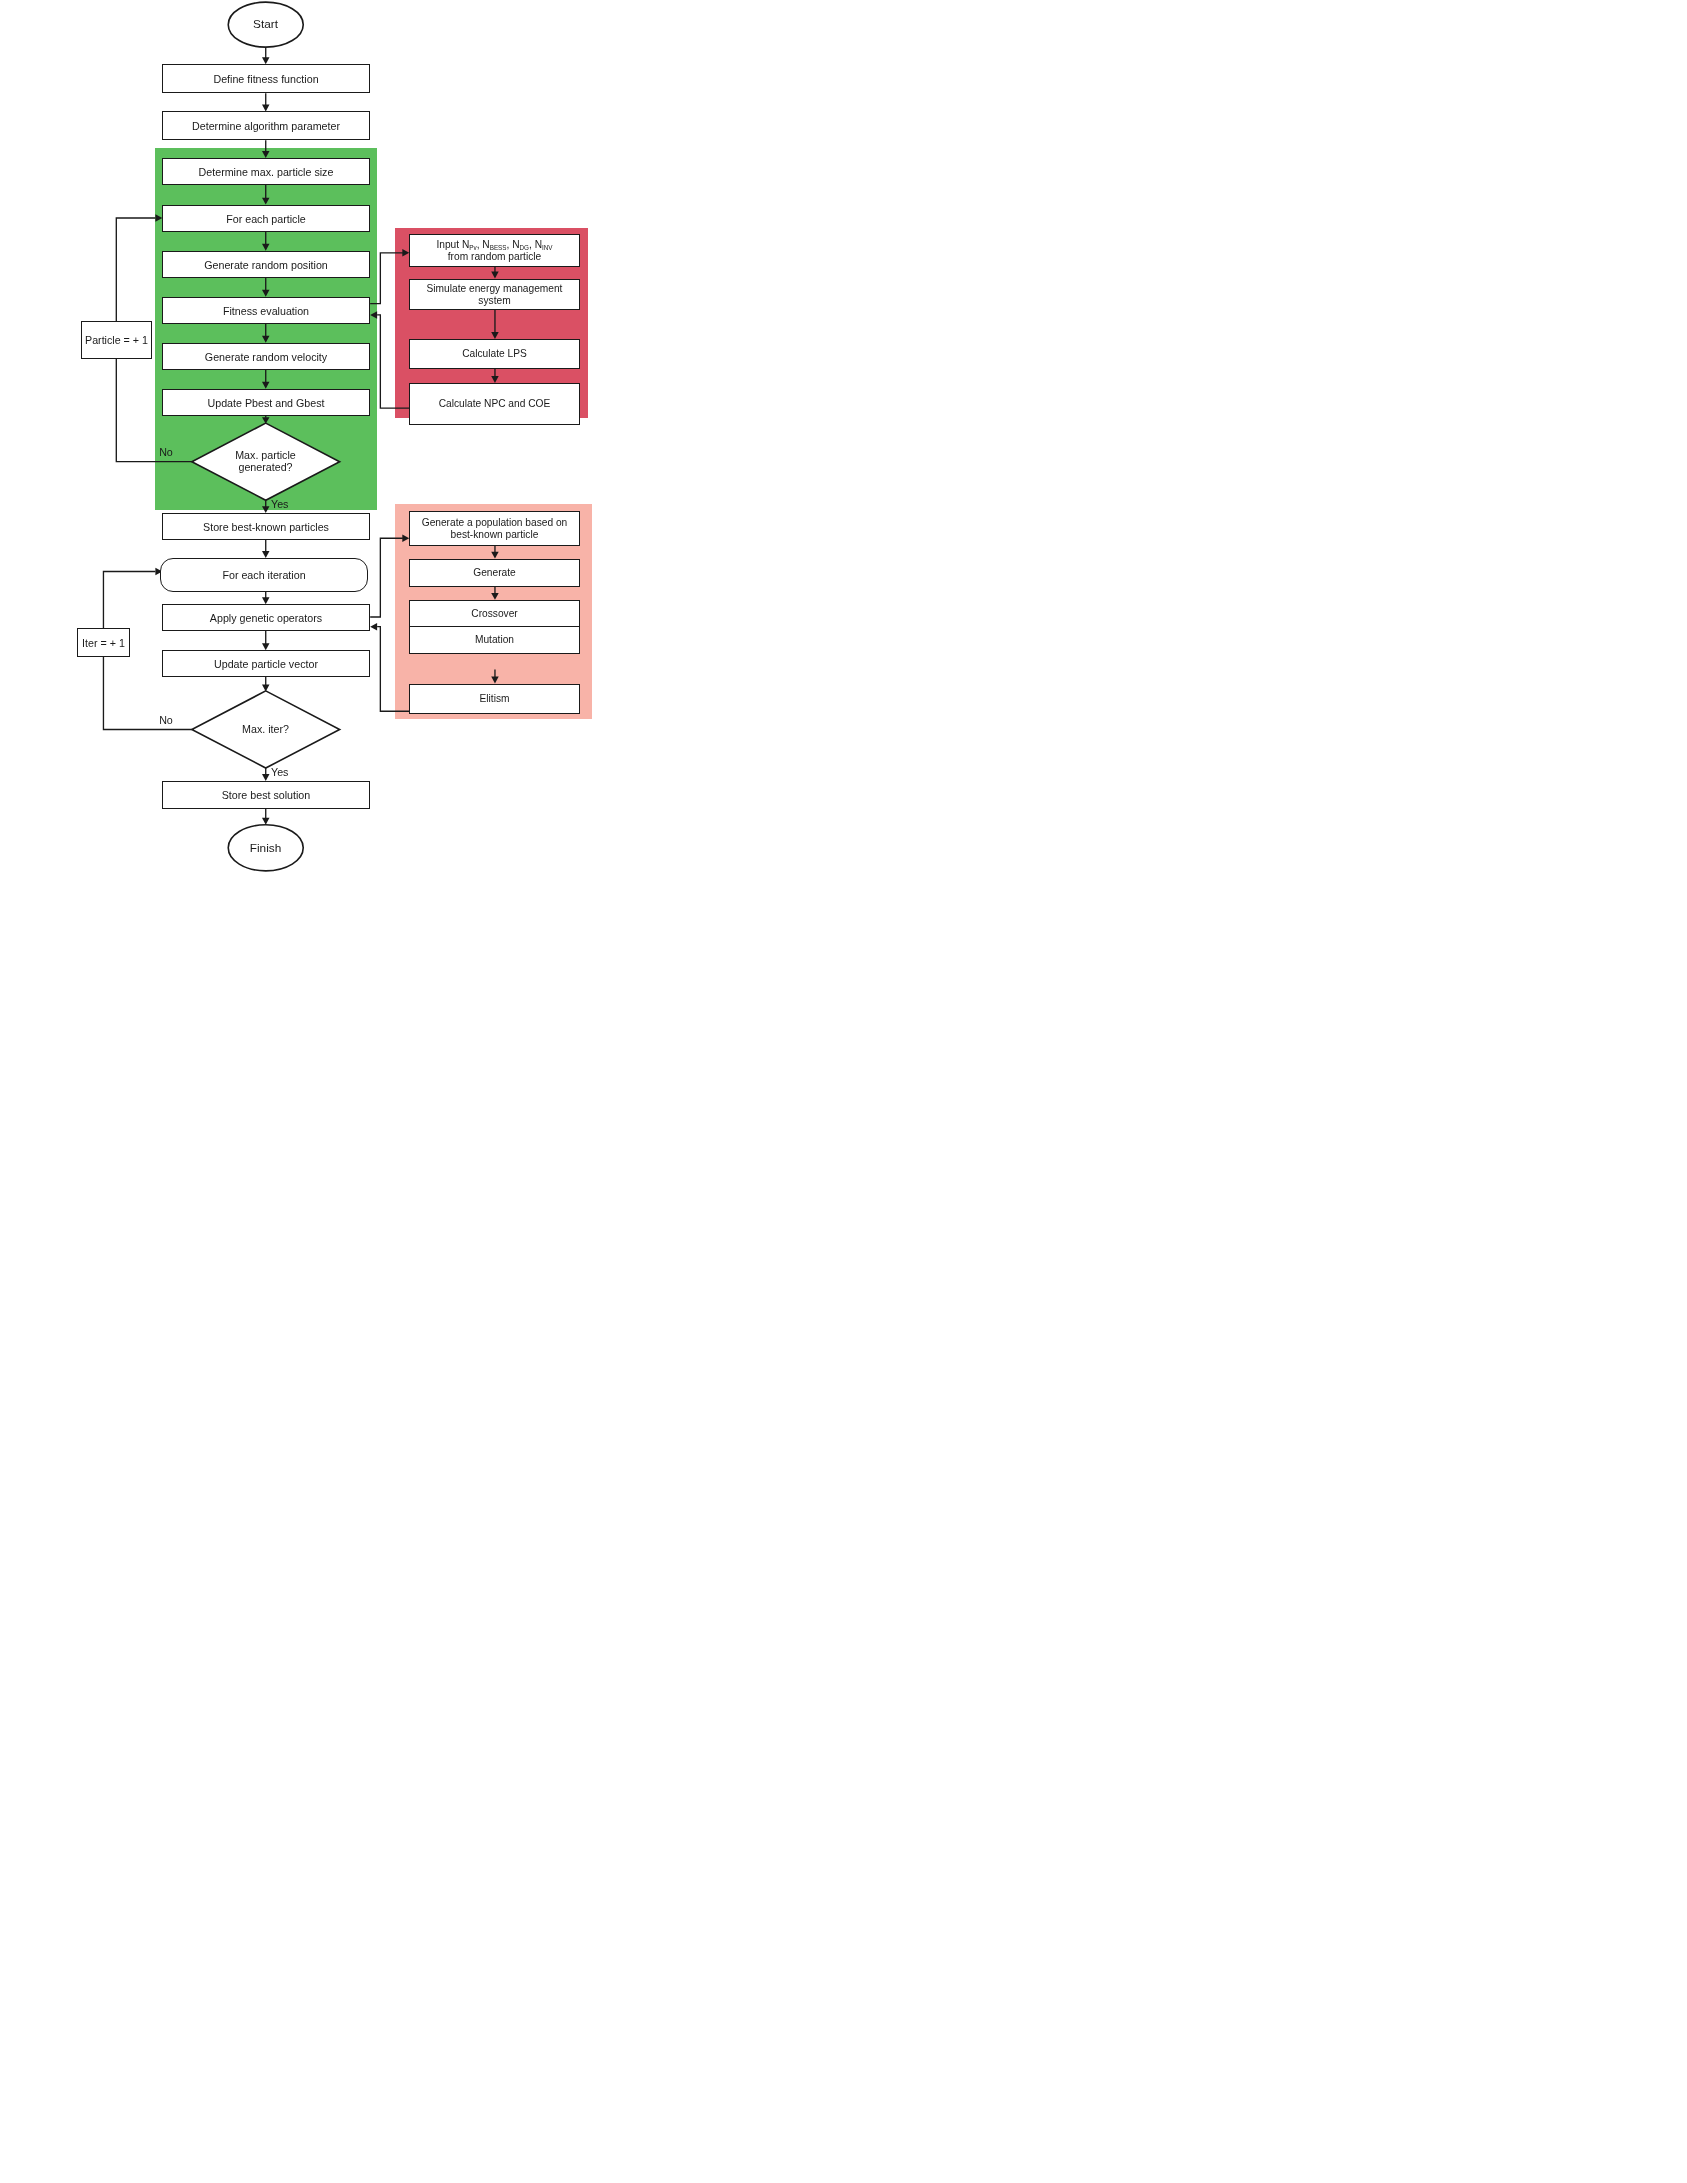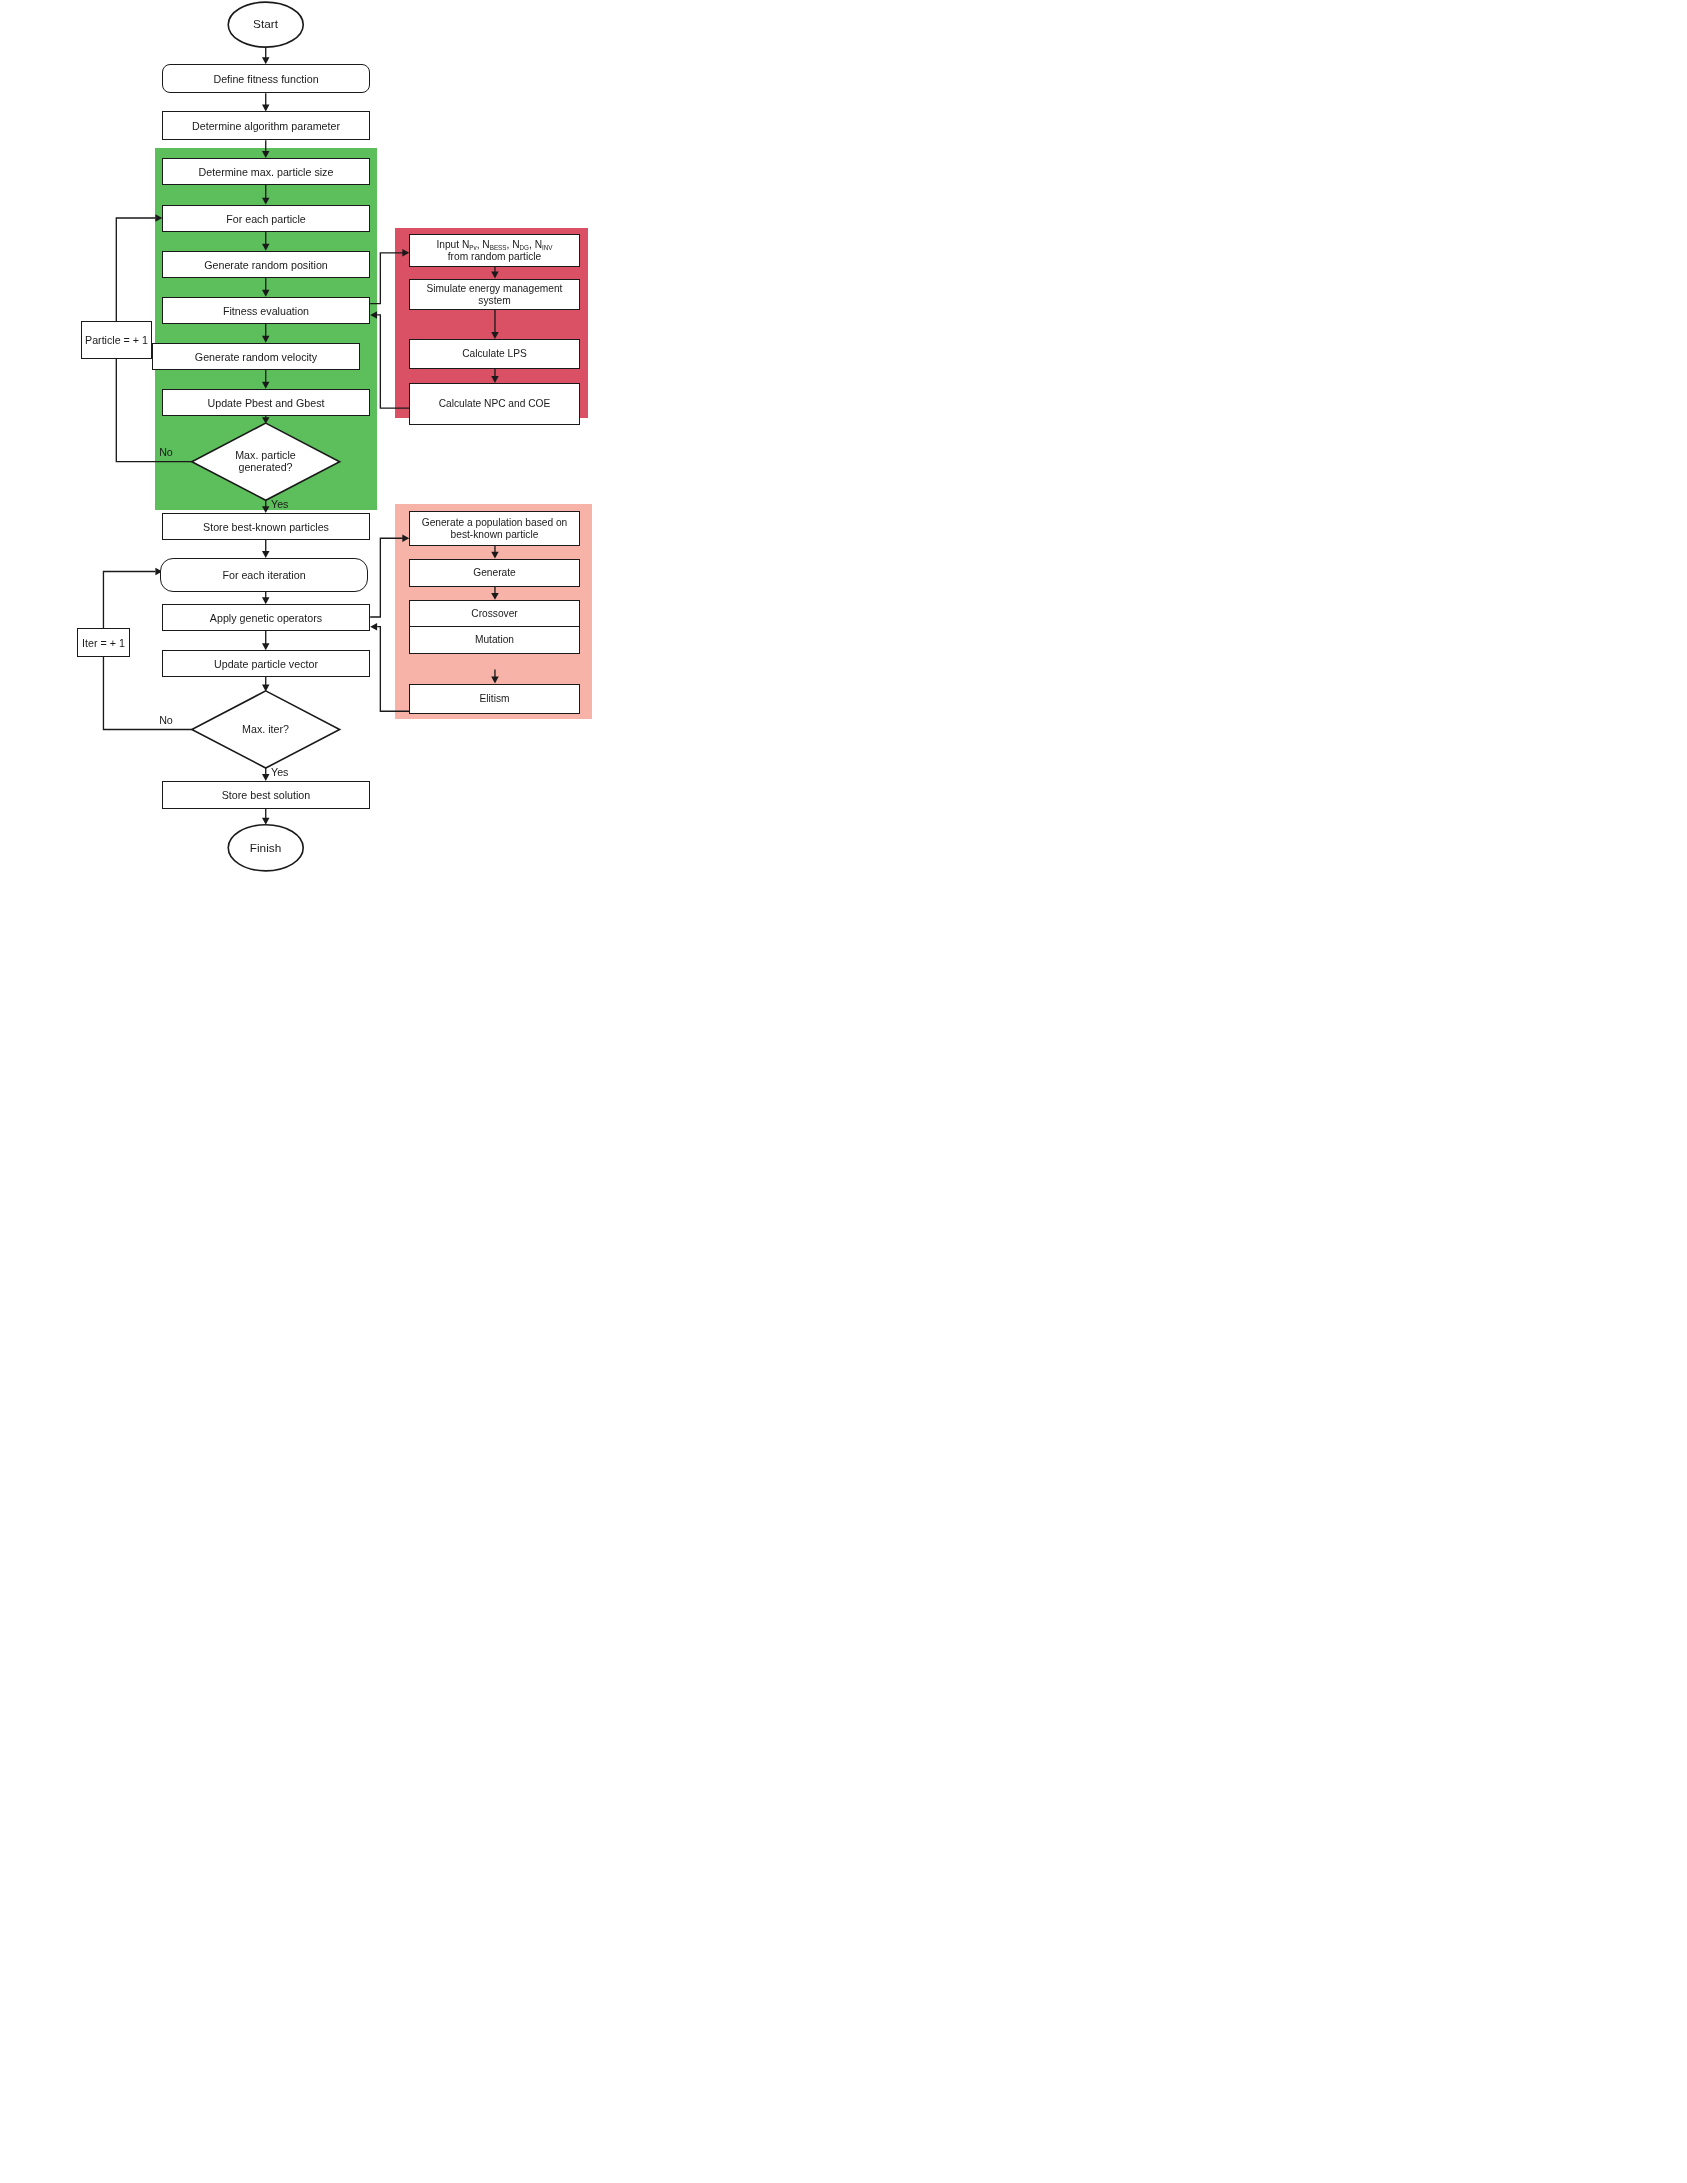--- a/index.html
+++ b/index.html
@@ -111,27 +111,27 @@
       <ellipse cx="496" cy="46" rx="70" ry="42"></ellipse>
       <polygon points="496,790 634,862 496,934 358,862"></polygon>
       <polygon points="496,1290 634,1362 496,1434 358,1362"></polygon>
       <ellipse cx="496" cy="1583" rx="70" ry="43"></ellipse>
     </g>
   </svg>
 
   <div class="lbl" style="left:228px;top:8.6px;width:75px;height:32px;font-size:11.8px;">Start</div>
   <div class="lbl" style="left:228px;top:832px;width:75px;height:32px;font-size:11.8px;">Finish</div>
 
-  <div class="node" style="left:162px;top:64px;width:208px;height:29px;border-radius:8px;">Define fitness function</div>
+  <div class="node" style="left:162px;top:64px;width:208px;height:29px;">Define fitness function</div>
   <div class="node" style="left:162px;top:111px;width:208px;height:29px;">Determine algorithm parameter</div>
   <div class="node" style="left:162px;top:158px;width:208px;height:27px;">Determine max. particle size</div>
   <div class="node" style="left:162px;top:205px;width:208px;height:27px;">For each particle</div>
   <div class="node" style="left:162px;top:251px;width:208px;height:27px;">Generate random position</div>
   <div class="node" style="left:162px;top:297px;width:208px;height:27px;">Fitness evaluation</div>
-  <div class="node" style="left:152px;top:343px;width:208px;height:27px;">Generate random velocity</div>
+  <div class="node" style="left:162px;top:343px;width:208px;height:27px;">Generate random velocity</div>
   <div class="node" style="left:162px;top:389px;width:208px;height:27px;">Update Pbest and Gbest</div>
   <div class="node" style="left:162px;top:513px;width:208px;height:27px;">Store best-known particles</div>
   <div class="node" style="left:160px;top:558px;width:208px;height:34px;border-radius:13px;">For each iteration</div>
   <div class="node" style="left:162px;top:604px;width:208px;height:27px;">Apply genetic operators</div>
   <div class="node" style="left:162px;top:650px;width:208px;height:27px;">Update particle vector</div>
   <div class="node" style="left:162px;top:781px;width:208px;height:28px;">Store best solution</div>
 
   <div class="node" style="left:81px;top:321px;width:71px;height:38px;">Particle = + 1</div>
   <div class="node" style="left:77px;top:628px;width:53px;height:29px;">Iter = + 1</div>
 

